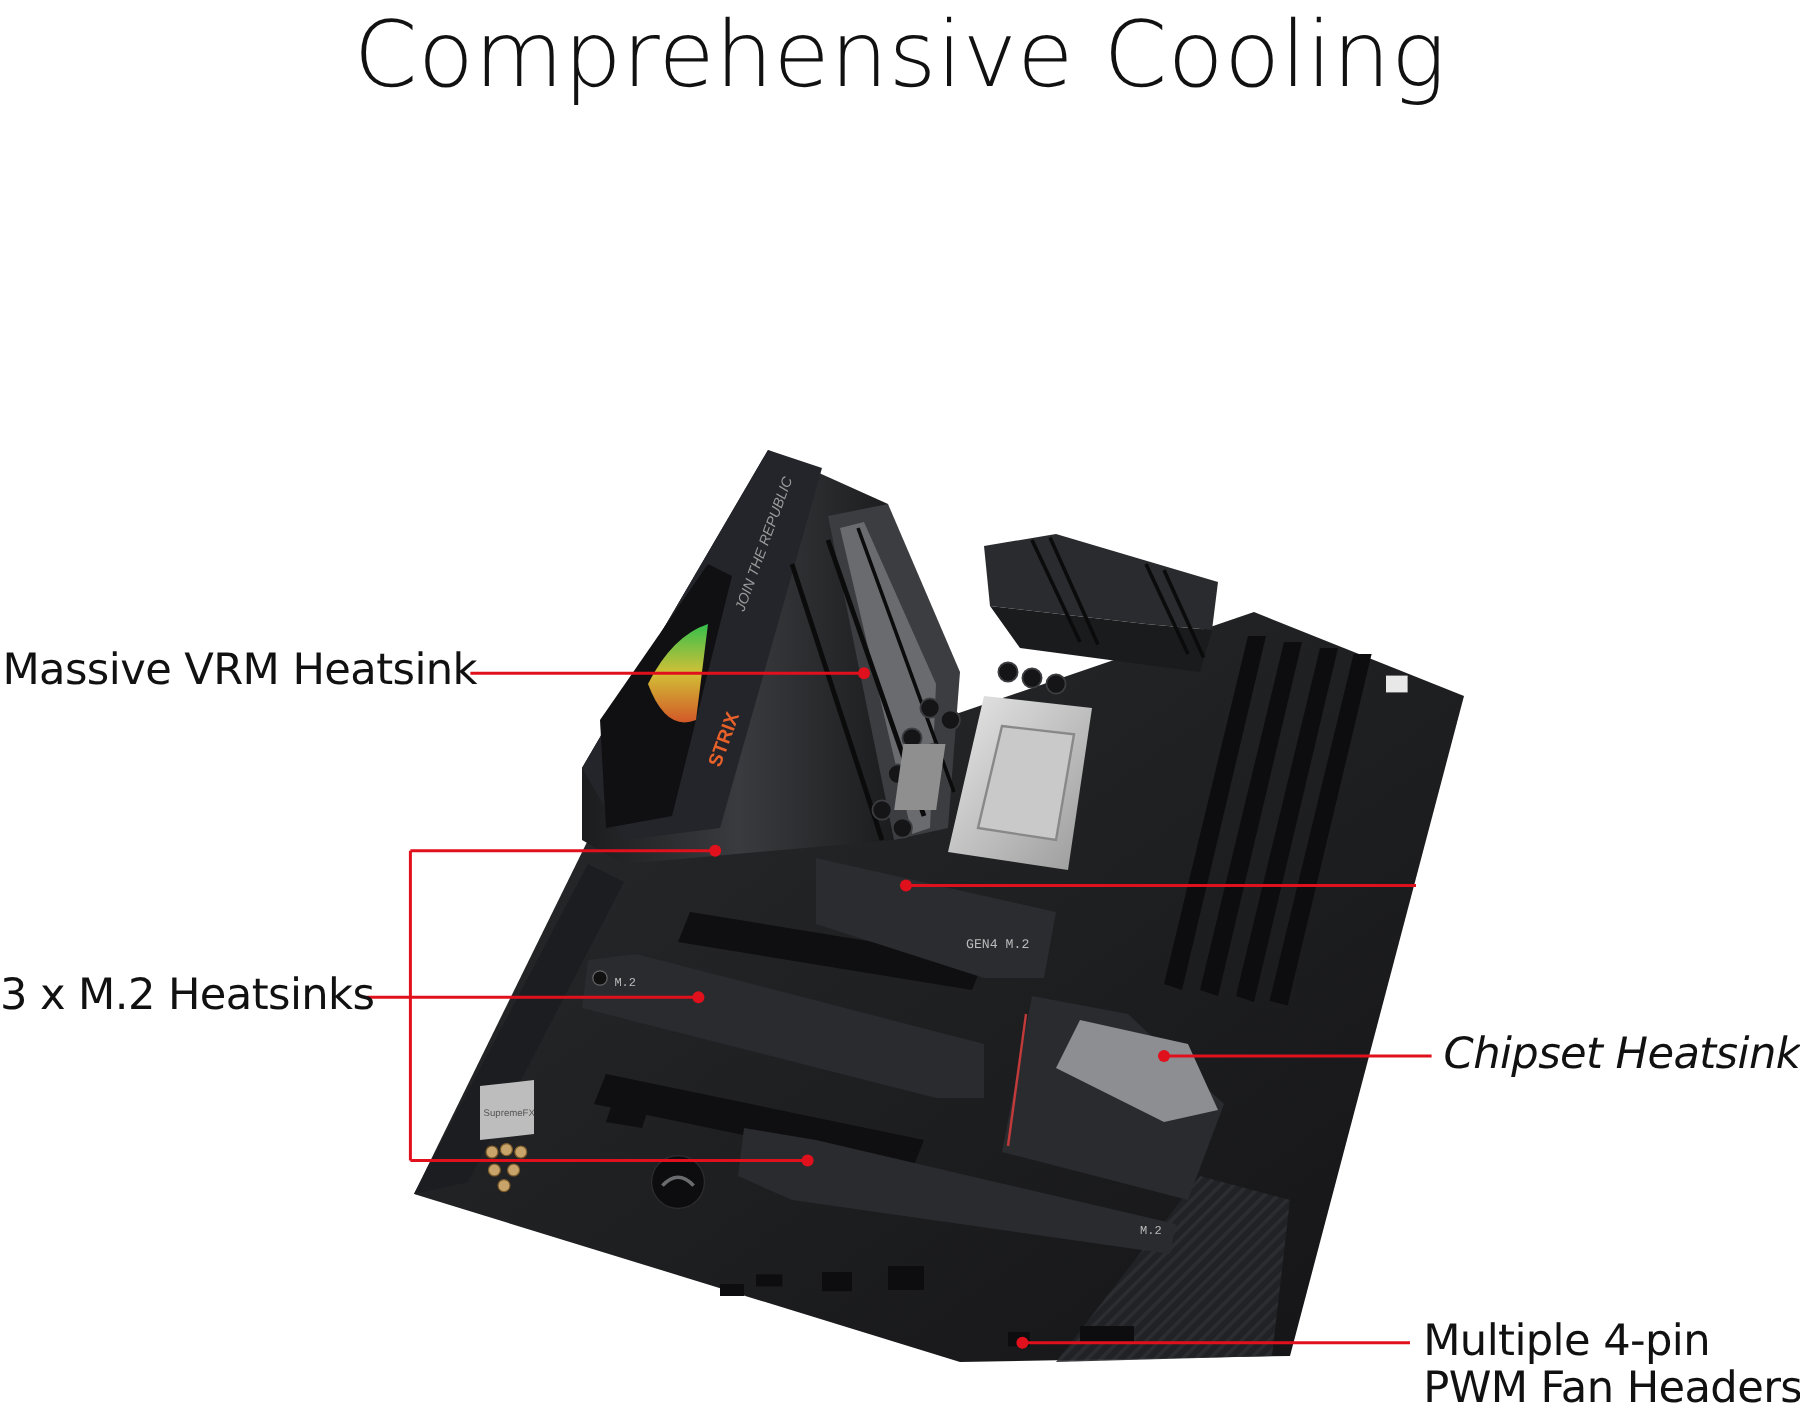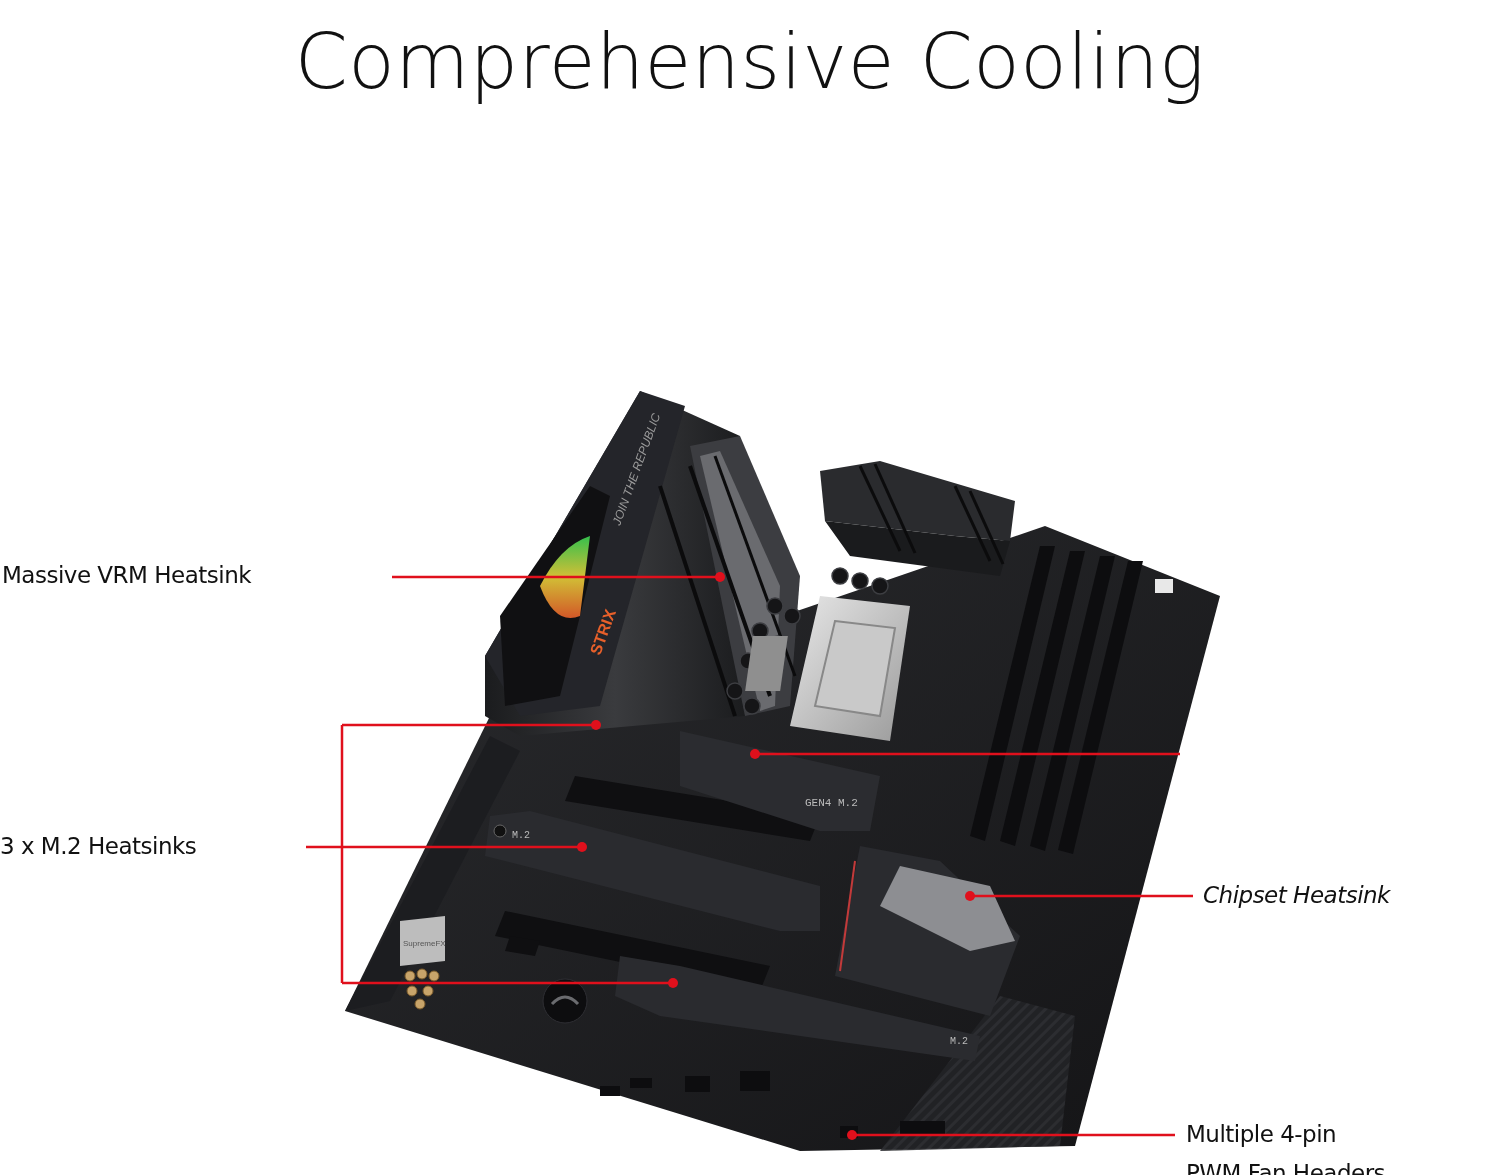--- a/index.html
+++ b/index.html
@@ -1,19 +1,19 @@
 <!DOCTYPE html>
 <html><head>
 <meta charset="utf-8">
 <style>
   html,body{margin:0;padding:0;background:#ffffff;}
   body{width:1500px;height:1175px;position:relative;overflow:hidden;font-family:"Liberation Sans","DejaVu Sans",sans-serif;color:#111;}
   .title{position:absolute;left:0;top:0;width:1500px;text-align:center;font-size:76px;font-weight:300;letter-spacing:0.5px;line-height:92px;color:#111;font-family:"DejaVu Sans","Liberation Sans",sans-serif;}
-  .stage{position:absolute;left:0;top:16px;width:1500px;height:1095px;}
-  .label{position:absolute;font-size:23px;line-height:40px;color:#111;white-space:nowrap;font-family:"DejaVu Sans","Liberation Sans",sans-serif;letter-spacing:-0.5px;}
+  .stage{position:absolute;left:0;top:0;width:1500px;height:1095px;}
+  .label{position:absolute;font-size:36px;line-height:40px;color:#111;white-space:nowrap;font-family:"DejaVu Sans","Liberation Sans",sans-serif;letter-spacing:-0.5px;}
   svg.board{position:absolute;left:0;top:0;}
 </style>
 </head>
 <body>
 
 <div class="stage">
 
   <div class="title">Comprehensive Cooling</div>
 
   <svg class="board" width="1500" height="1175" viewBox="0 0 1500 1175">

